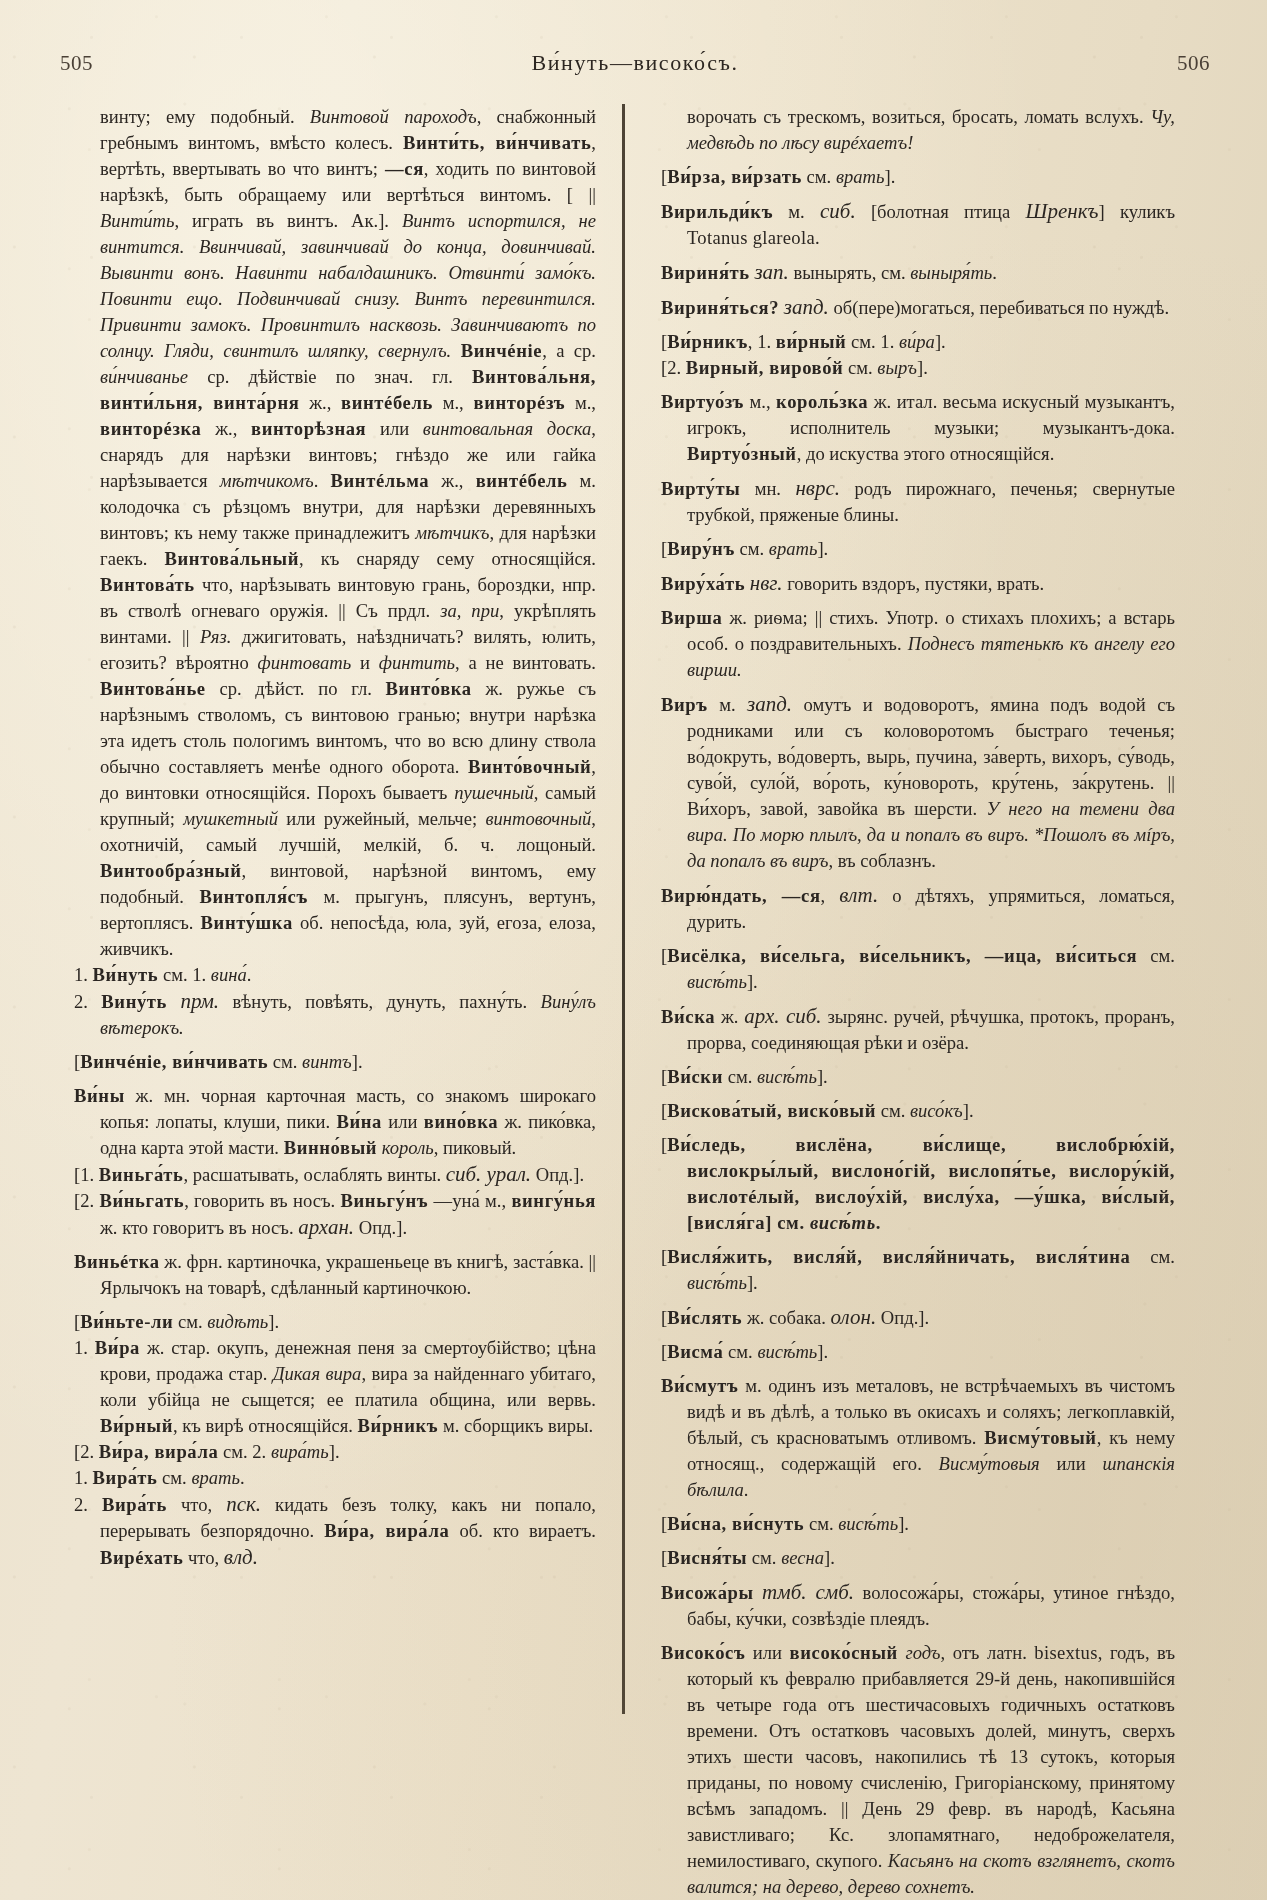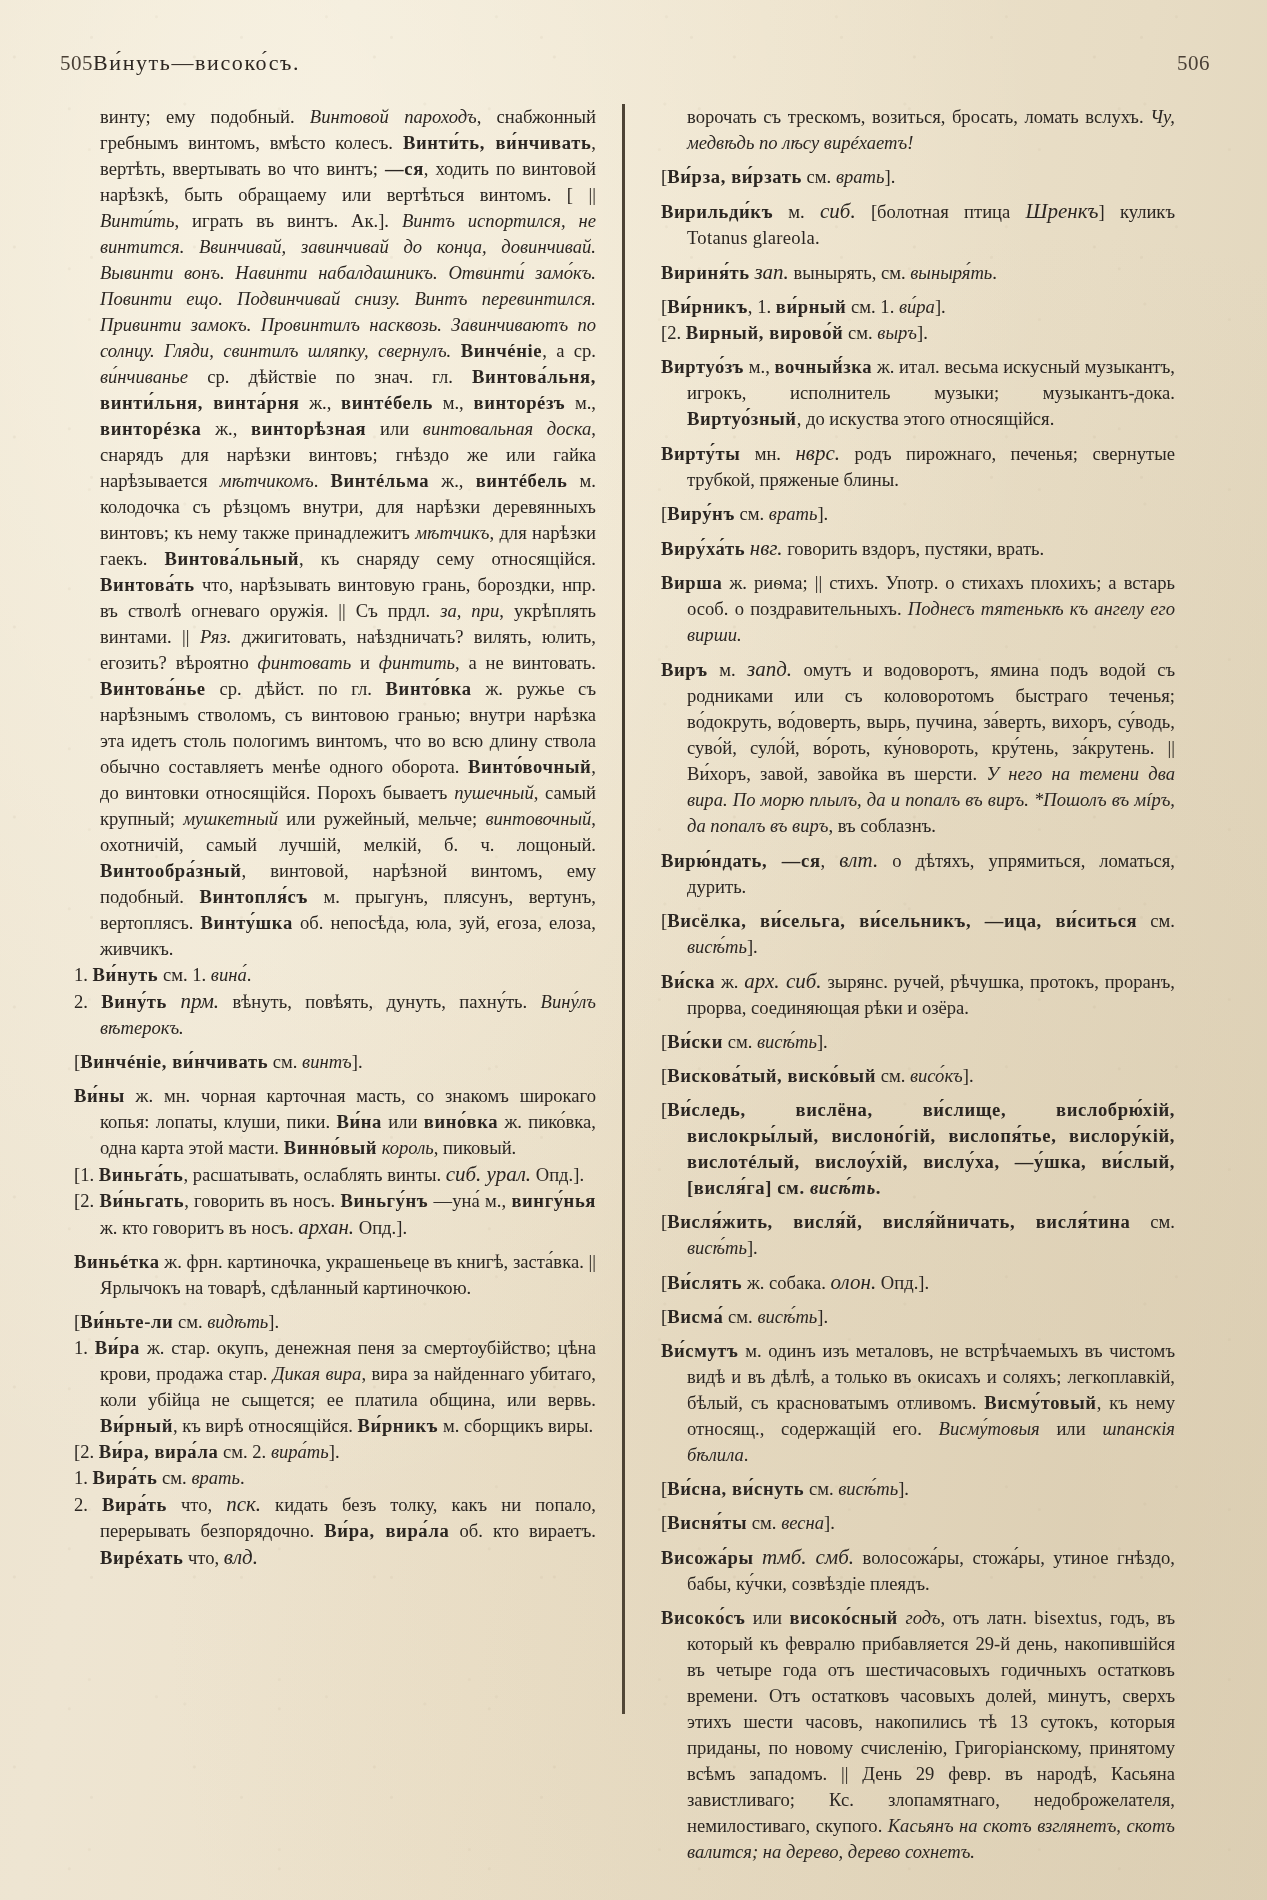--- a/index.html
+++ b/index.html
@@ -48,21 +48,21 @@
   }
   .folio {
     font-size: 21px;
     letter-spacing: 0.5px;
     color: #4a4036;
   }
   #running-title {
     font-size: 22px;
     letter-spacing: 1.6px;
     color: #2d2722;
-    text-align: left;
+    text-align: center;
     flex: 1;
   }
   
   #columns {
     position: absolute;
     left: 74px;
     top: 104px;
     width: 1124px;
     height: 1730px;
     display: flex;
@@ -129,23 +129,24 @@
         <p class="entry num">[2. <b>Ви́ра, вира́ла</b> см. 2. <i>вира́ть</i>].</p>
         <p class="entry num">1. <b>Вира́ть</b> см. <i>врать</i>.</p>
         <p class="entry num">2. <b>Вира́ть</b> что, <i class="sm">пск.</i> кидать безъ толку, какъ ни попало, перерывать безпорядочно. <b>Ви́ра, вира́ла</b> об. кто вираетъ. <b>Вирéхать</b> что, <i class="sm">влд.</i></p>
       </div>
     <div id="rule"></div>
     <div class="col" id="col-right">
         <p class="entry ">ворочать съ трескомъ, возиться, бросать, ломать вслухъ. <i>Чу, медвѣдь по лѣсу вирéхаетъ!</i></p>
         <p class="entry hang">[<b>Ви́рза, ви́рзать</b> см. <i>врать</i>].</p>
         <p class="entry hang"><b>Вирильди́къ</b> м. <i class="sm">сиб.</i> [болотная птица <i class="sm">Шренкъ</i>] куликъ <span class="lat">Totanus glareola</span>.</p>
         <p class="entry hang"><b>Вириня́ть</b> <i class="sm">зап.</i> вынырять, см. <i>выныря́ть</i>.</p>
+        <p class="entry hang"><b>Вириня́ться?</b> <i class="sm">запд.</i> об(пере)могаться, перебиваться по нуждѣ.</p>
         <p class="entry hang">[<b>Ви́рникъ</b>, 1. <b>ви́рный</b> см. 1. <i>ви́ра</i>].</p>
         <p class="entry num">[2. <b>Вирный, вирово́й</b> см. <i>выръ</i>].</p>
-        <p class="entry hang"><b>Виртуо́зъ</b> м., <b>вочный́зка</b> ж. итал. весьма искусный музыкантъ, игрокъ, исполнитель музыки; музыкантъ-дока. <b>Виртуо́зный</b>, до искуства этого относящійся.</p>
+        <p class="entry hang"><b>Виртуо́зъ</b> м., <b>король́зка</b> ж. итал. весьма искусный музыкантъ, игрокъ, исполнитель музыки; музыкантъ-дока. <b>Виртуо́зный</b>, до искуства этого относящійся.</p>
         <p class="entry hang"><b>Вирту́ты</b> мн. <i class="sm">нврс.</i> родъ пирожнаго, печенья; свернутые трубкой, пряженые блины.</p>
         <p class="entry hang">[<b>Виру́нъ</b> см. <i>врать</i>].</p>
         <p class="entry hang"><b>Виру́ха́ть</b> <i class="sm">нвг.</i> говорить вздоръ, пустяки, врать.</p>
         <p class="entry hang"><b>Вирша</b> ж. риѳма; || стихъ. Употр. о стихахъ плохихъ; а встарь особ. о поздравительныхъ. <i>Поднесъ тятенькѣ къ ангелу его вирши.</i></p>
         <p class="entry hang"><b>Виръ</b> м. <i class="sm">запд.</i> омутъ и водоворотъ, ямина подъ водой съ родниками или съ коловоротомъ быстраго теченья; во́докруть, во́доверть, вырь, пучина, за́верть, вихоръ, су́водь, суво́й, суло́й, во́роть, ку́новороть, кру́тень, за́крутень. || Ви́хоръ, завой, завойка въ шерсти. <i>У него на темени два вира. По морю плылъ, да и попалъ въ виръ. *Пошолъ въ мíръ, да попалъ въ виръ</i>, въ соблазнъ.</p>
         <p class="entry hang"><b>Вирю́ндать, —ся</b>, <i class="sm">влт.</i> о дѣтяхъ, упрямиться, ломаться, дурить.</p>
         <p class="entry hang">[<b>Висёлка, ви́сельга, ви́сельникъ, —ица, ви́ситься</b> см. <i>висѣ́ть</i>].</p>
         <p class="entry hang"><b>Ви́ска</b> ж. <i class="sm">арх. сиб.</i> зырянс. ручей, рѣчушка, протокъ, проранъ, прорва, соединяющая рѣки и озёра.</p>
         <p class="entry hang">[<b>Ви́ски</b> см. <i>висѣ́ть</i>].</p>
         <p class="entry hang">[<b>Вискова́тый, виско́вый</b> см. <i>висо́къ</i>].</p>

